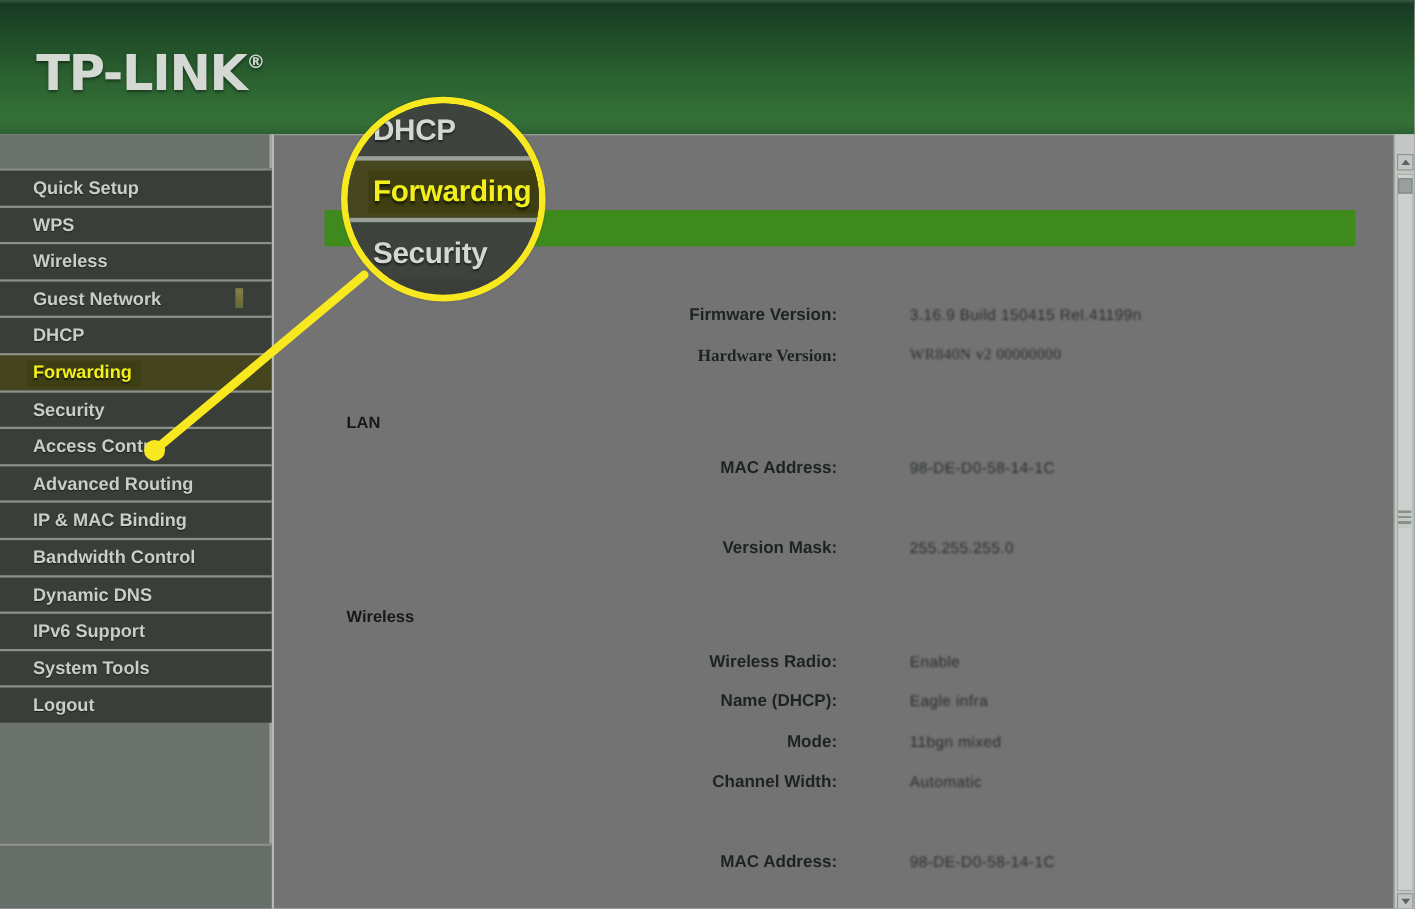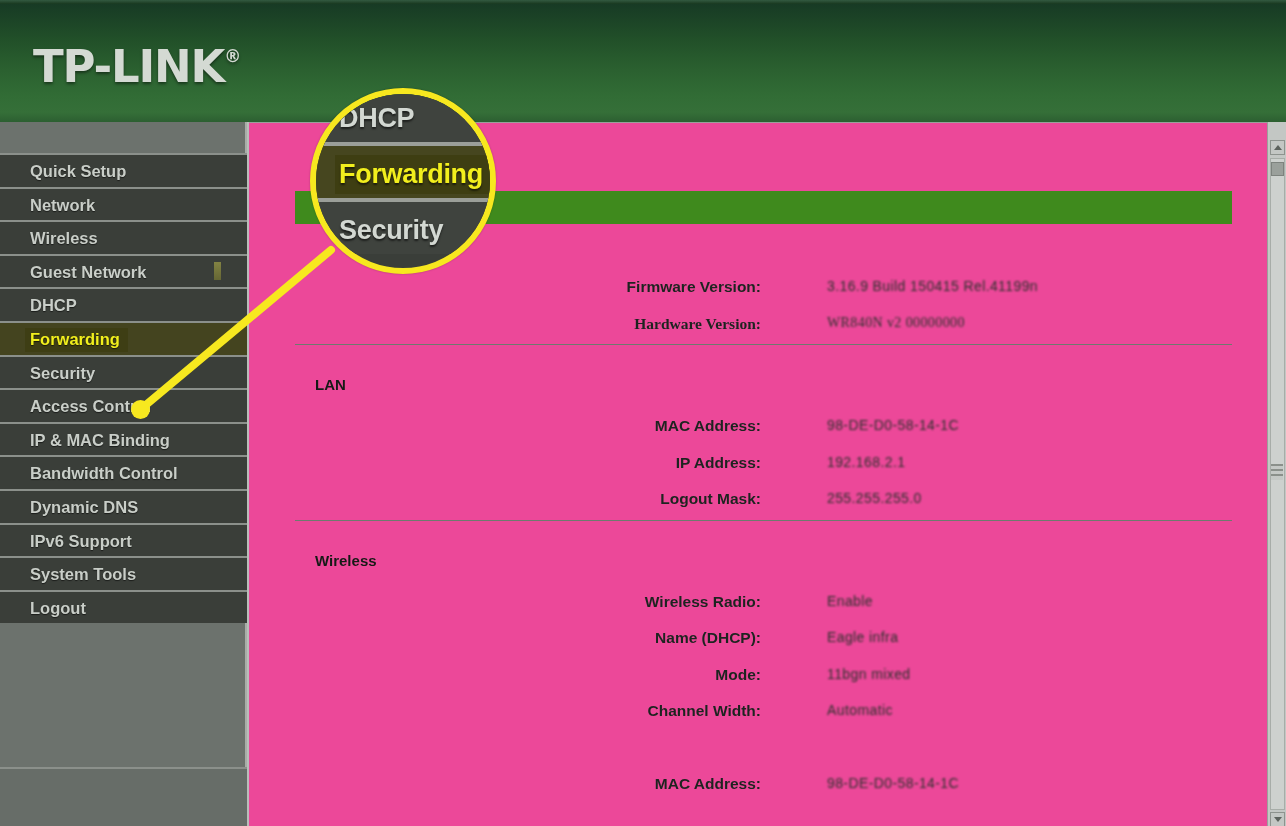--- a/index.html
+++ b/index.html
@@ -73,21 +73,21 @@
     width:7px; height:18px;
     background:linear-gradient(to bottom,#8f8f45,#6d6d33);
     opacity:.85;
     z-index:3;
   }
 
   
   .content {
     position:absolute; left:249px; top:122px;
     width:1037px; height:704px;
-    background:#ec4899;
+    background:#737373;
     border-top:1px solid #9aa09b;
   }
   .content-inner {
     position:absolute; left:0; top:0; width:1020px; height:704px;
     padding:0;
   }
   .green-bar {
     position:absolute; left:46px; top:68px;
     width:937px; height:33px;
     background:#3f8a1d;
@@ -206,27 +206,28 @@
 <div id="app">
 
   <div class="header">
     <div class="topline"></div>
     <div class="brand"><span>TP-LINK</span><span class="reg">®</span></div>
   </div>
 
   <div class="sidebar">
     <div class="navlist" id="navlist">
         <div class="nav-item"><span class="lbl">Quick Setup</span></div>
-        <div class="nav-item"><span class="lbl">Network</span></div>
+        <div class="nav-item"><span class="lbl">WPS</span></div>
         <div class="nav-item"><span class="lbl">Wireless</span></div>
         <div class="nav-item"><span class="lbl">Guest Network</span></div>
         <div class="nav-item"><span class="lbl">DHCP</span></div>
         <div class="nav-item active"><span class="hl" style="width: 103px;"></span><span class="lbl">Forwarding</span></div>
         <div class="nav-item"><span class="lbl">Security</span></div>
         <div class="nav-item"><span class="lbl">Access Control</span></div>
+        <div class="nav-item"><span class="lbl">Advanced Routing</span></div>
         <div class="nav-item"><span class="lbl">IP &amp; MAC Binding</span></div>
         <div class="nav-item"><span class="lbl">Bandwidth Control</span></div>
         <div class="nav-item"><span class="lbl">Dynamic DNS</span></div>
         <div class="nav-item"><span class="lbl">IPv6 Support</span></div>
         <div class="nav-item"><span class="lbl">System Tools</span></div>
         <div class="nav-item"><span class="lbl">Logout</span></div>
       </div>
     <div class="sidebar-bottom"></div>
   </div>
   <div class="cursor-artifact"></div>
@@ -241,26 +242,22 @@
         <div class="row" style="top: 191.5px; font-family: Liberation Serif, serif;">
           <div class="k">Hardware Version:</div>
           <div class="v">WR840N v2 00000000</div>
         </div>
         <div class="hr" style="top: 221px;"></div>
         <div class="section-title" style="top: 253px;">LAN</div>
         <div class="row" style="top: 294px;">
           <div class="k">MAC Address:</div>
           <div class="v">98-DE-D0-58-14-1C</div>
         </div>
-        <div class="row" style="top: 330.5px;">
-          <div class="k">IP Address:</div>
-          <div class="v">192.168.2.1</div>
-        </div>
         <div class="row" style="top: 367px;">
-          <div class="k">Logout Mask:</div>
+          <div class="k">Version Mask:</div>
           <div class="v">255.255.255.0</div>
         </div>
         <div class="hr" style="top: 396.5px;"></div>
         <div class="section-title" style="top: 428.5px;">Wireless</div>
         <div class="row" style="top: 469.5px;">
           <div class="k">Wireless Radio:</div>
           <div class="v">Enable</div>
         </div>
         <div class="row" style="top: 506px;">
           <div class="k">Name (DHCP):</div>

